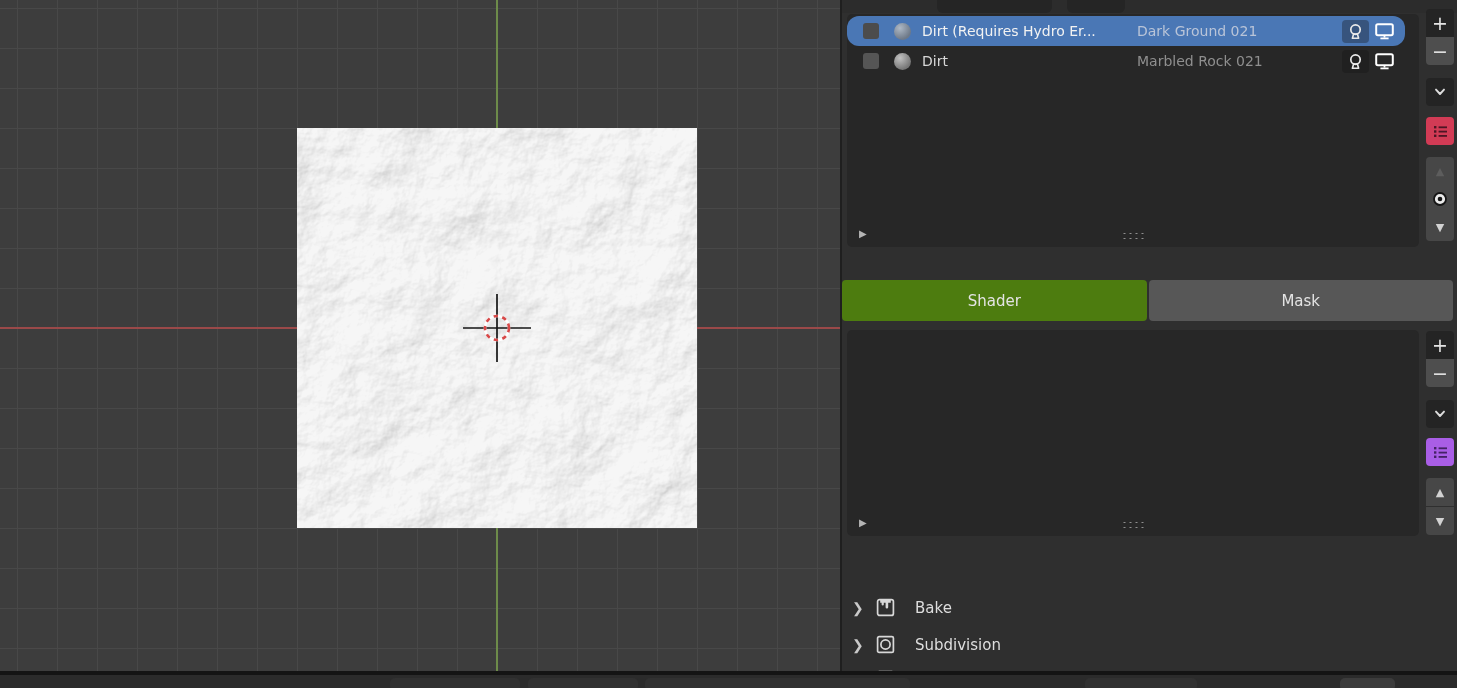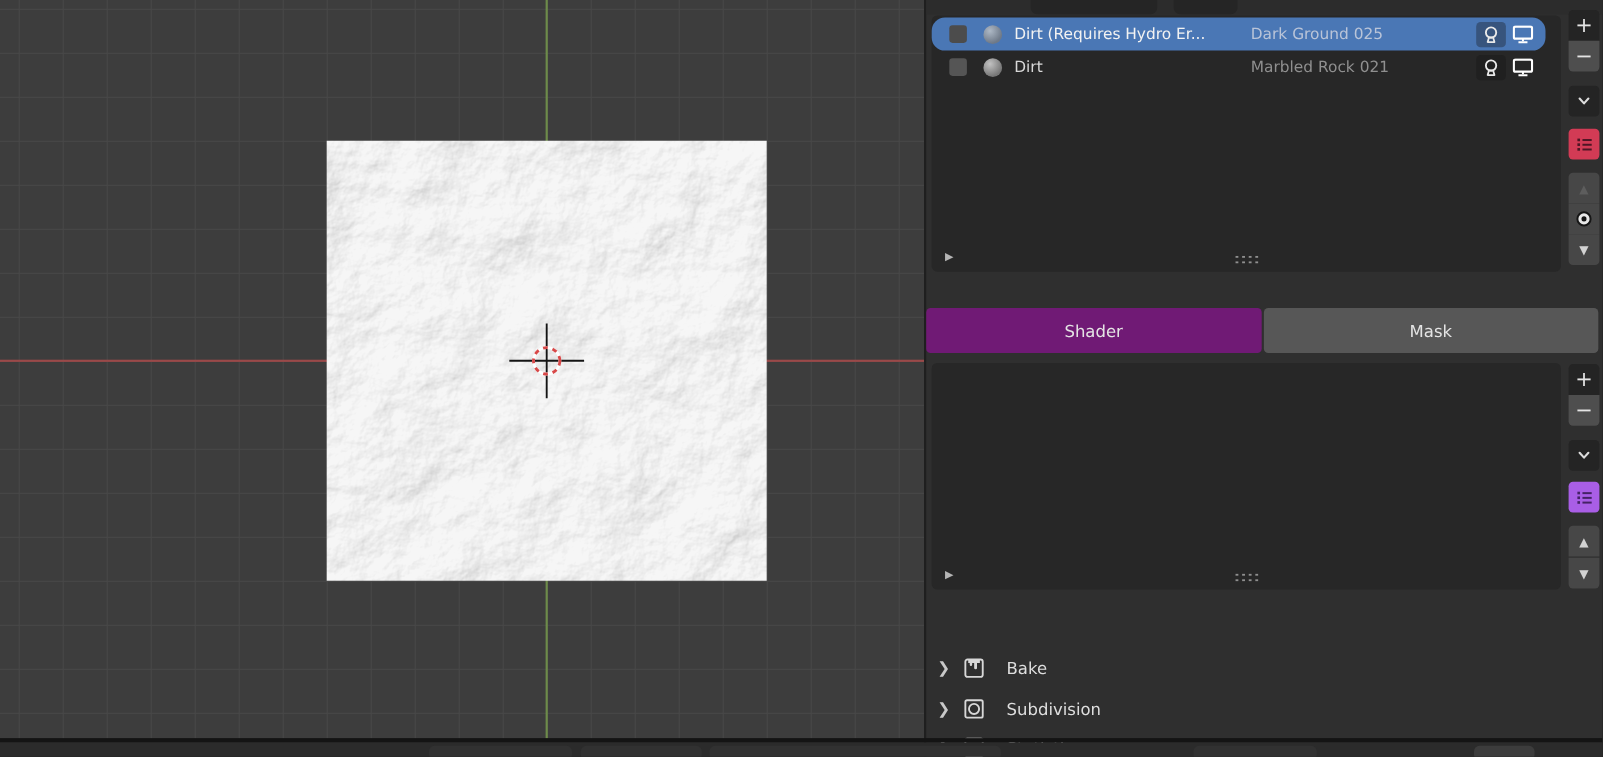--- a/index.html
+++ b/index.html
@@ -56,21 +56,21 @@
   .r-bot { border-radius:0 0 4px 4px; }
   .r-all { border-radius:4px; }
   .plusminus { font-size:19px; line-height:19px; font-weight:400; }
   .tri-up-dis { color:#5d5d5d; font-size:11px; }
   .tri-up { color:#d2d2d2; font-size:11px; }
   .tri-down { color:#d2d2d2; font-size:11px; }
 
   
   .tabbar { position:absolute; left:0; top:280px; width:611px; height:41px; display:flex; gap:2px; }
   .tab { flex:1 1 0; display:flex; align-items:center; justify-content:center;
-    background:#701a75; color:#e4e4e4; font-size:15px; border-radius:4px; }
+    background:#4d7c0f; color:#e4e4e4; font-size:15px; border-radius:4px; }
   .tab.mid { background:#575757; }
   .tab.active { background:#4a77b5; color:#ffffff; }
 
   .empty-hint { position:absolute; left:0; top:550px; width:602px; text-align:center;
     color:#8f8f8f; font-size:15px; }
 
   
   .phead { position:absolute; left:10px; width:560px; height:29px; display:flex; align-items:center; }
   .chev { color:#c9c9c9; font-size:14px; width:14px; }
   .picon { margin-left:10px; color:#d8d8d8; display:flex; }
@@ -121,21 +121,21 @@
       <div class="tabstub" style="left:95px;width:115px;"></div>
       <div class="tabstub" style="left:225px;width:58px;"></div>
     </div>
 
     <div class="uilist uilist-1">
 
       <div class="lrow sel">
         <span class="cbox"></span>
         <span class="sphere" style="background: radial-gradient(circle at 35% 30%, rgb(174, 185, 198), rgb(110, 121, 136) 70%);"></span>
         <span class="lname">Dirt (Requires Hydro Er...</span>
-        <span class="lasset">Dark Ground 025</span>
+        <span class="lasset">Dark Ground 021</span>
         <span class="sball">
           <svg width="17" height="17" viewBox="0 0 17 17">
             <circle cx="8.5" cy="6.6" r="4.7" fill="none" stroke="currentColor" stroke-width="1.7"></circle>
             <path d="M5.4 15.2 L11.6 15.2 L10.4 11 L6.6 11 Z" fill="none" stroke="currentColor" stroke-width="1.6" stroke-linejoin="round"></path>
           </svg>
         </span>
         <span class="mon">
           <svg width="19" height="17" viewBox="0 0 19 17">
             <rect x="1.2" y="1.2" width="16.6" height="11" rx="1.6" fill="none" stroke="currentColor" stroke-width="2"></rect>
             <line x1="9.5" y1="12.2" x2="9.5" y2="14.6" stroke="currentColor" stroke-width="1.8"></line>

